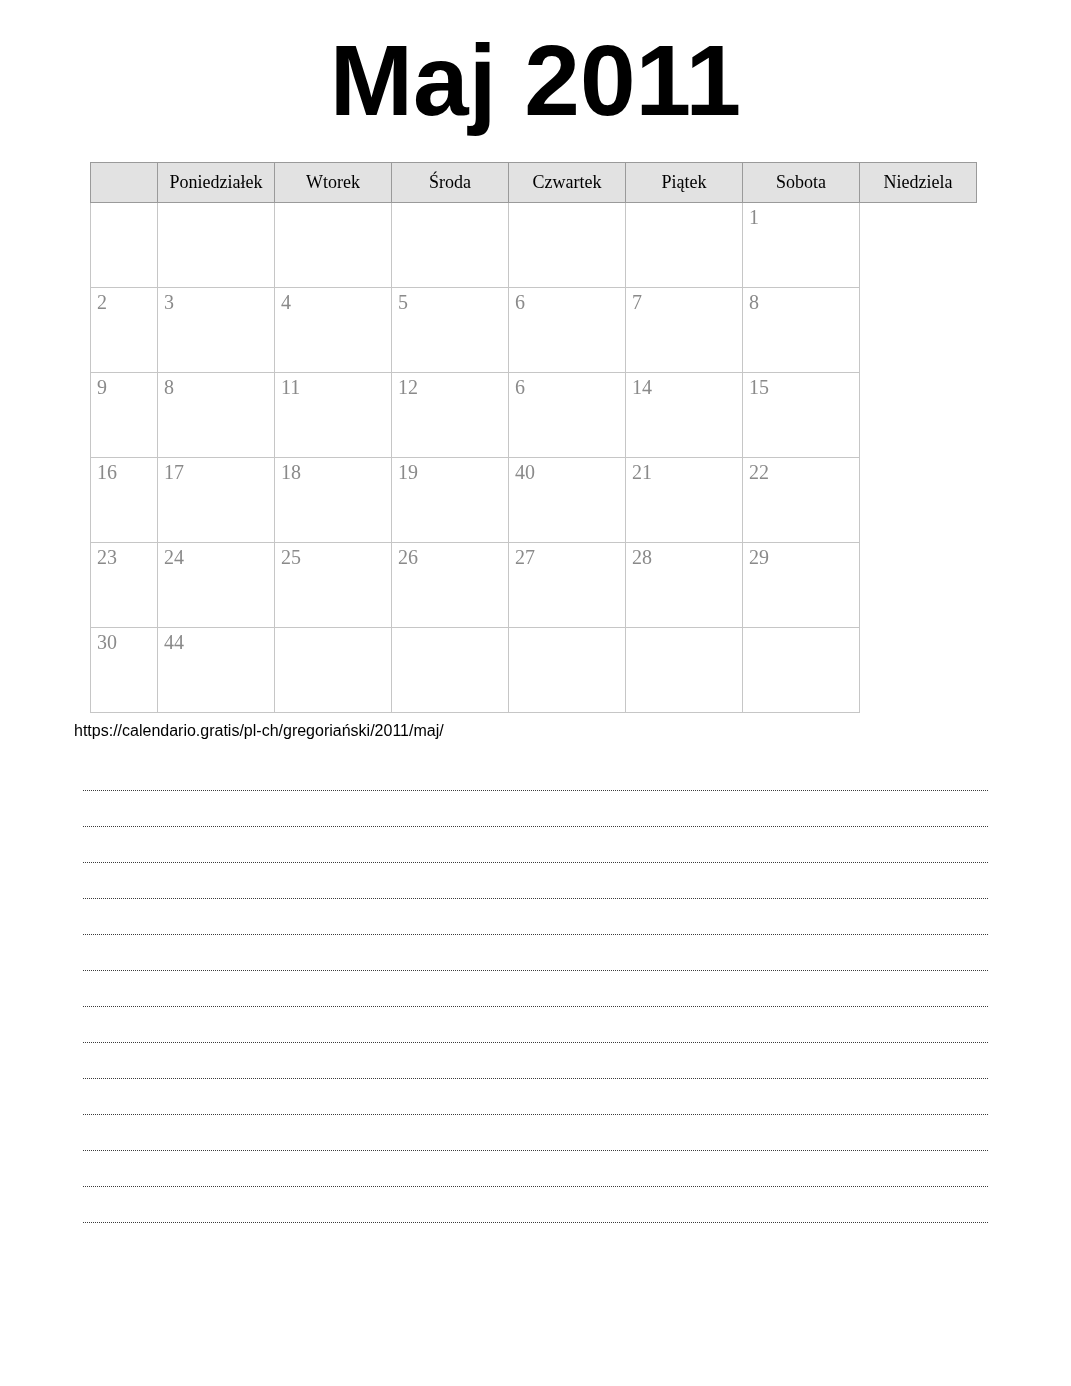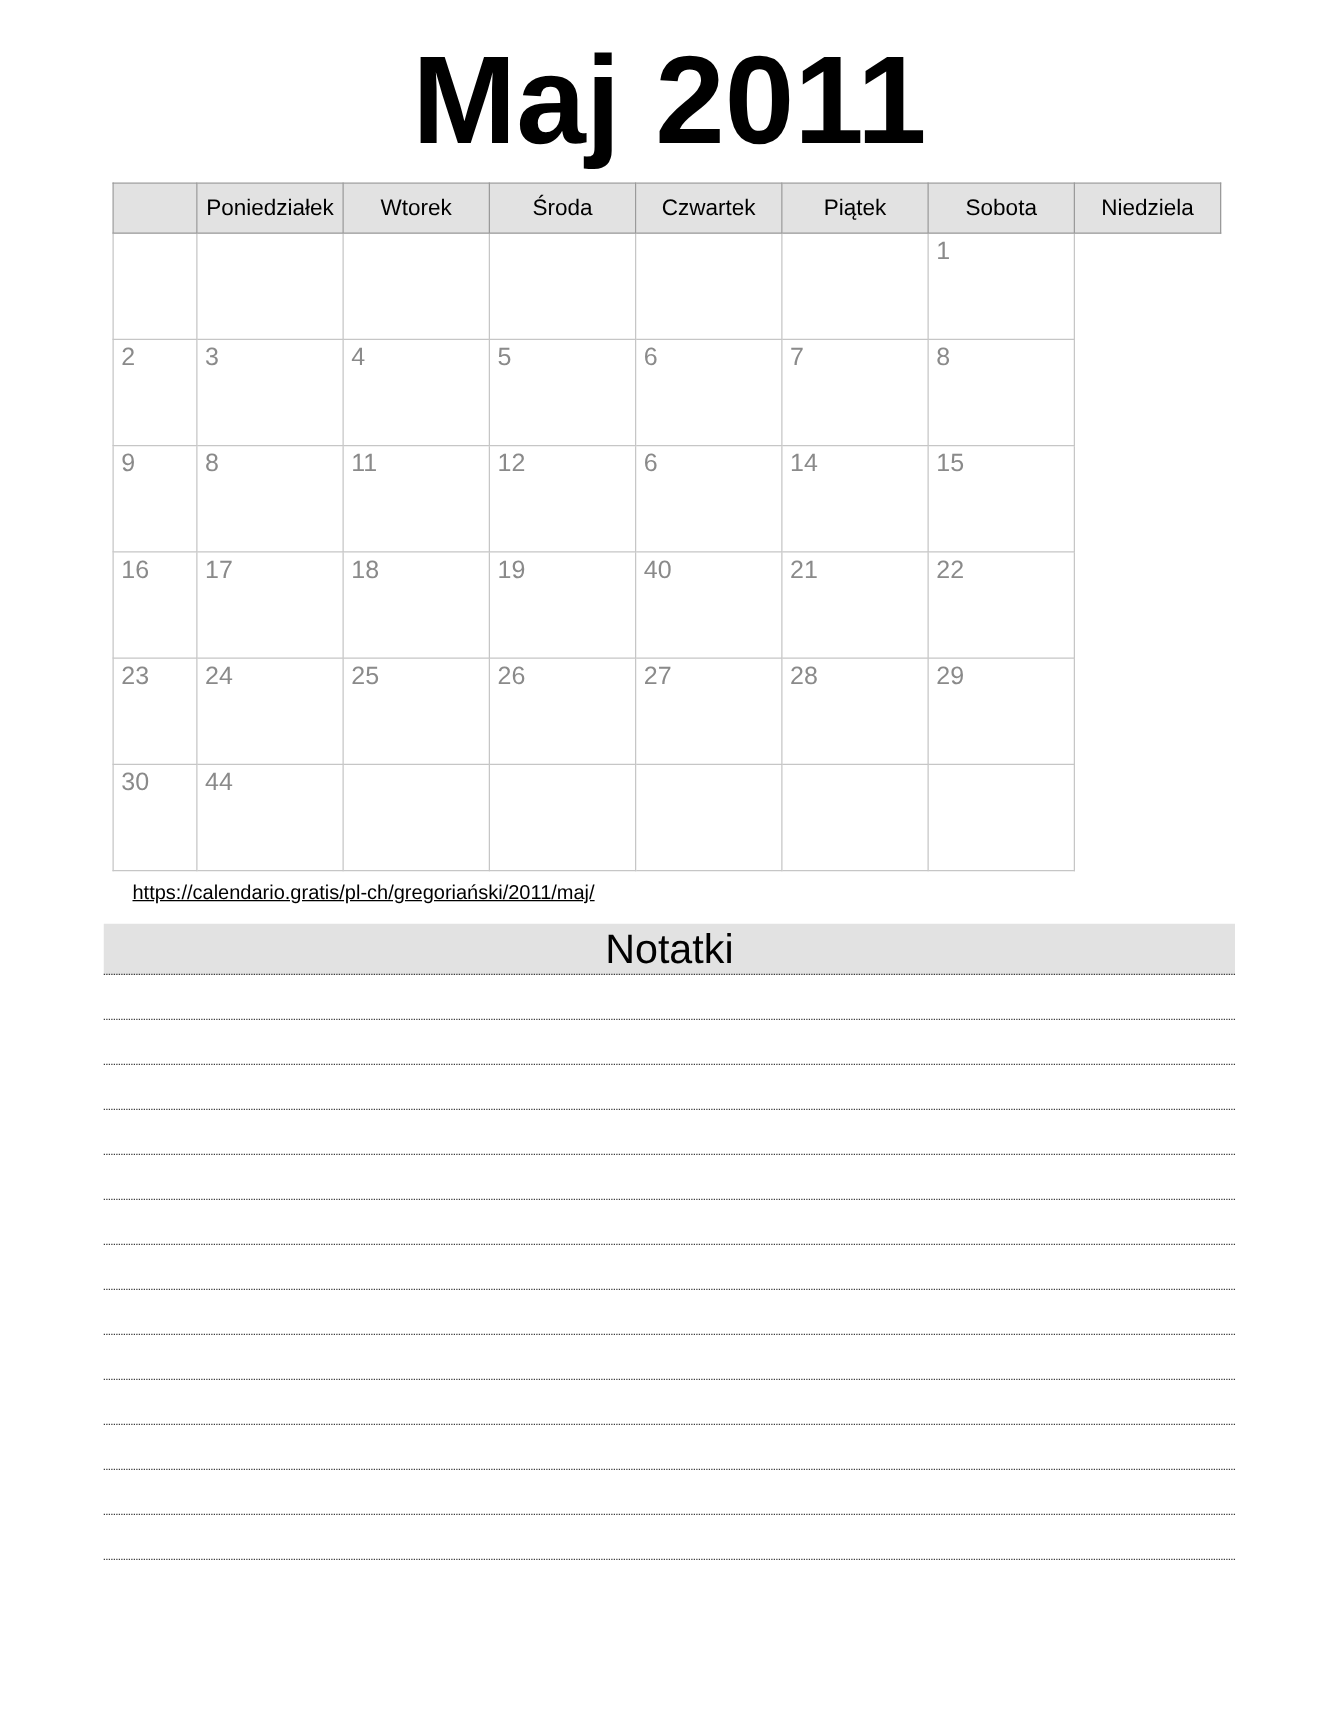--- a/index.html
+++ b/index.html
@@ -28,21 +28,22 @@
     font-size: 100px;
     line-height: 100px;
     font-weight: bold;
     text-align: center;
     color: var(--text);
   }
   table.calendar {
     border-collapse: collapse;
     table-layout: fixed;
     width: 886px;
-    margin: 16px 0 0 90px;
+    margin: 32px 0 0 90px;
+    font-family: Liberation Serif, serif;
   }
   td.side-col {
     background: var(--side-column-bg);
     border: 1px solid var(--border-dark);
   }
   th.day-name {
     background: var(--header-bg);
     border: 1px solid var(--border-dark);
     font-weight: normal;
     font-size: 18px;
@@ -58,25 +59,24 @@
     background: #ffffff;
     padding: 0;
   }
   .day-num {
     display: inline-block;
     padding: 3px 0 0 6px;
     font-size: 20px;
     color: var(--day-number);
   }
   .source-url {
-    margin: 8px 0 0 106px;
+    margin: 8px 0 0 74px;
     font-size: 16px;
     line-height: 19px;
     color: var(--text);
-    text-decoration: underline;
   }
   .notes {
     margin: 15px 0 0 83px;
     width: 905px;
   }
   .notes-bar {
     background: var(--notes-bar-bg);
     height: 40px;
     line-height: 40px;
     text-align: center;
@@ -170,23 +170,20 @@
         <td class="day-cell"></td>
         <td class="day-cell"></td>
         <td class="day-cell"></td>
       </tr>
     </tbody>
 </table>
 
 <div class="source-url">https://calendario.gratis/pl-ch/gregoriański/2011/maj/</div>
 
 <div class="notes">
-  <div class="notes-bar">
-    <span>Notatki</span>
-  </div>
   <div id="note-lines">
       <div class="note-line"></div>
       <div class="note-line"></div>
       <div class="note-line"></div>
       <div class="note-line"></div>
       <div class="note-line"></div>
       <div class="note-line"></div>
       <div class="note-line"></div>
       <div class="note-line"></div>
       <div class="note-line"></div>

